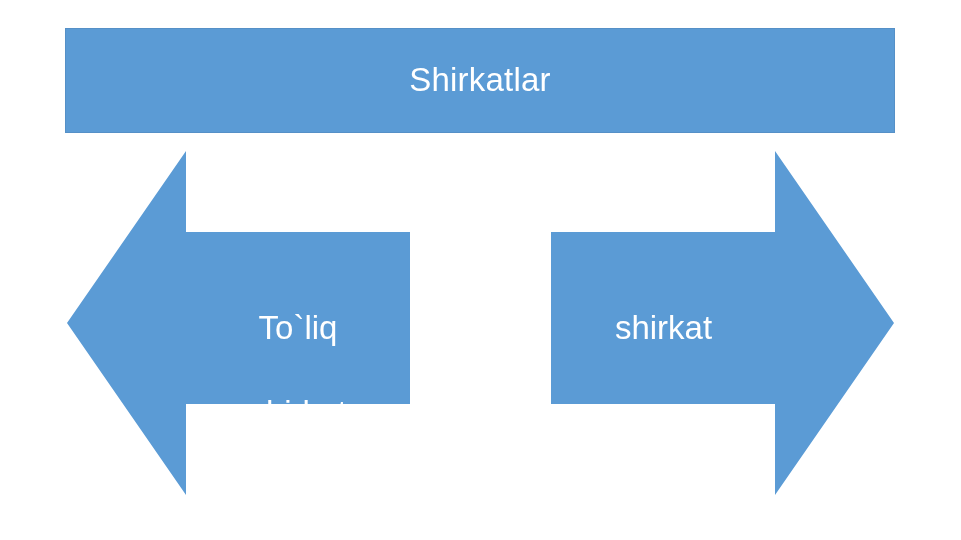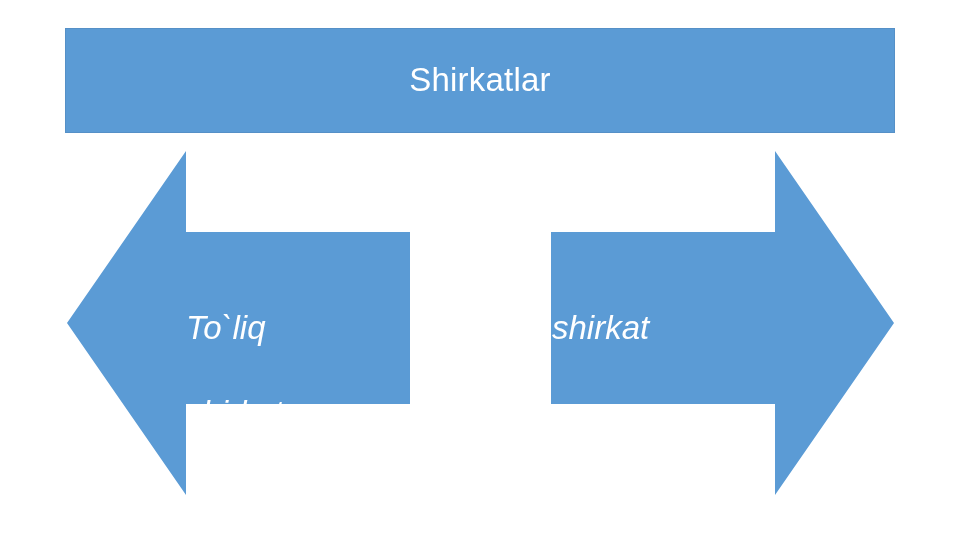--- a/index.html
+++ b/index.html
@@ -59,24 +59,24 @@
     width: 100%;
     height: 100%;
   }
 
   
   .arrow-label {
     position: absolute;
     color: #ffffff;
     font-size: 33px;
     line-height: 1.28;
+    text-align: center;
     font-weight: 400;
     pointer-events: none;
     white-space: pre-line;
-    font-style: italic;
   }
   #label-left {
     left: 186px;
     top: 265px;
     width: 224px;
   }
   #label-right {
     left: 552px;
     top: 265px;
     width: 223px;

